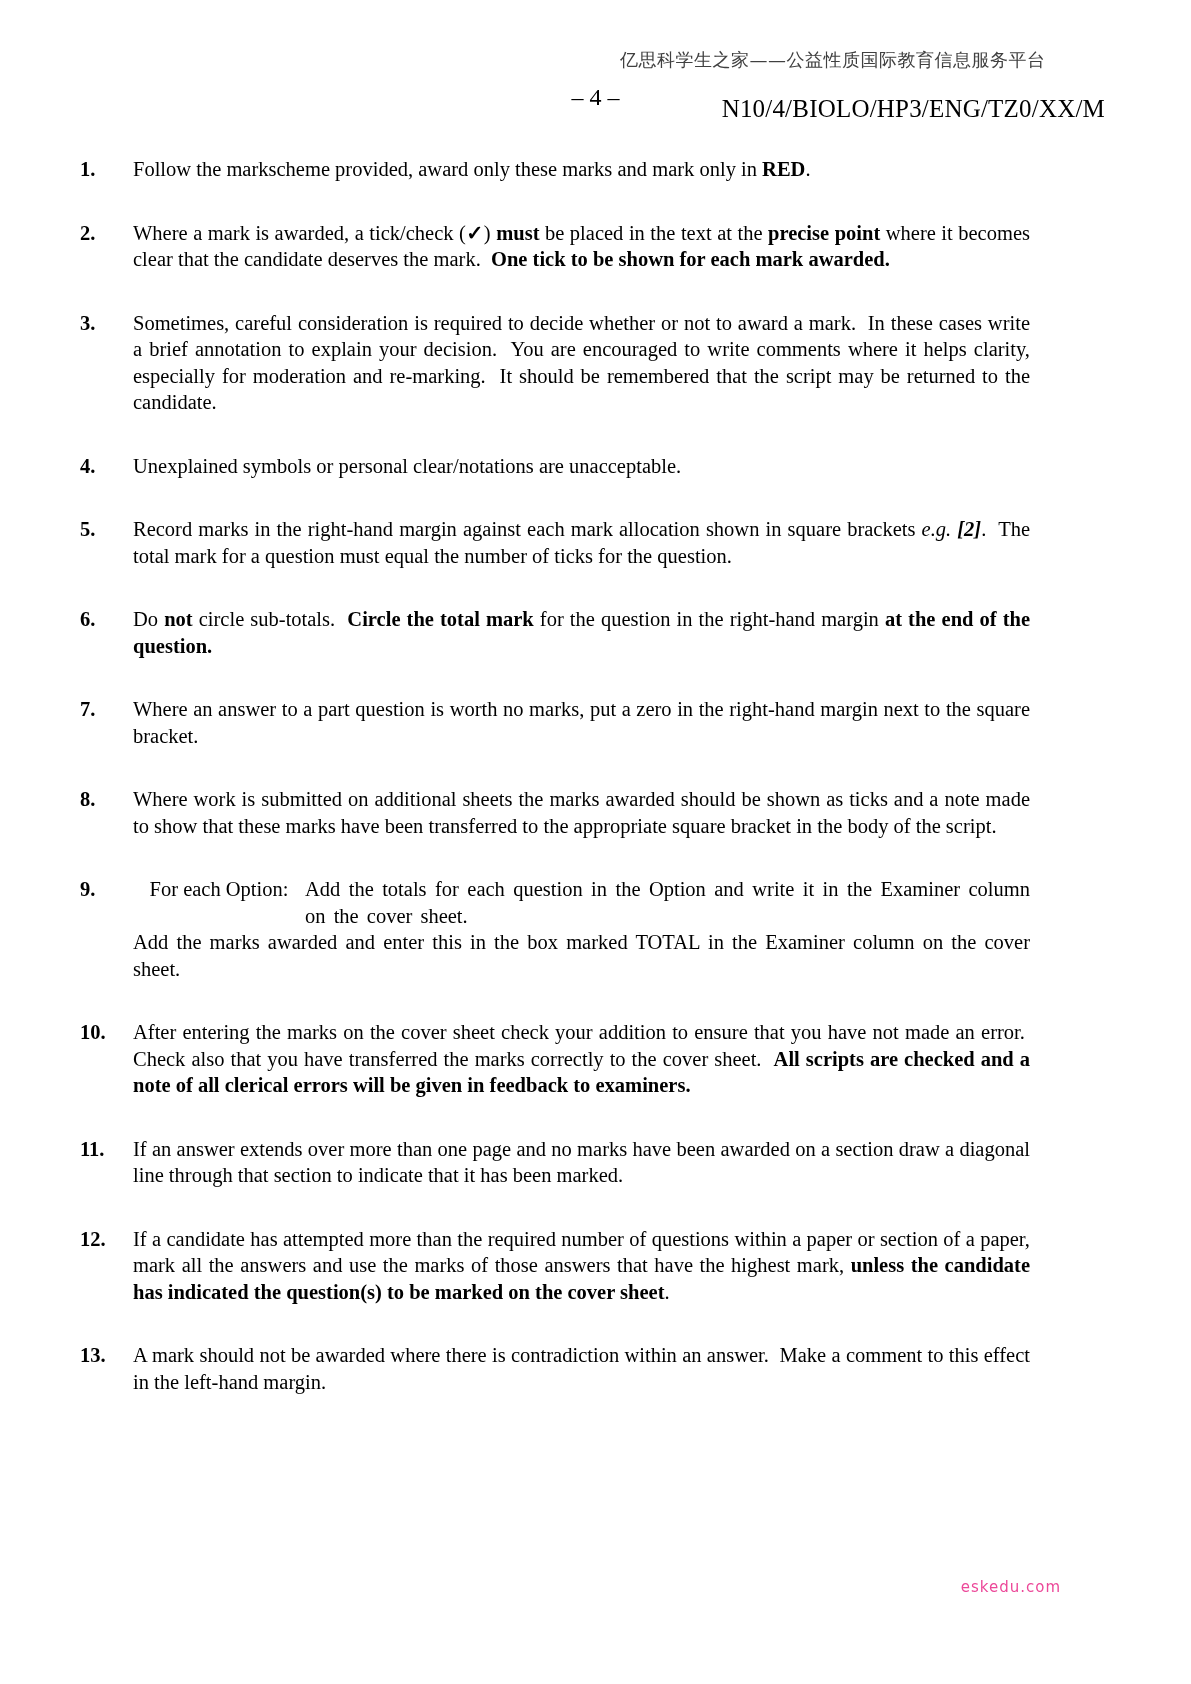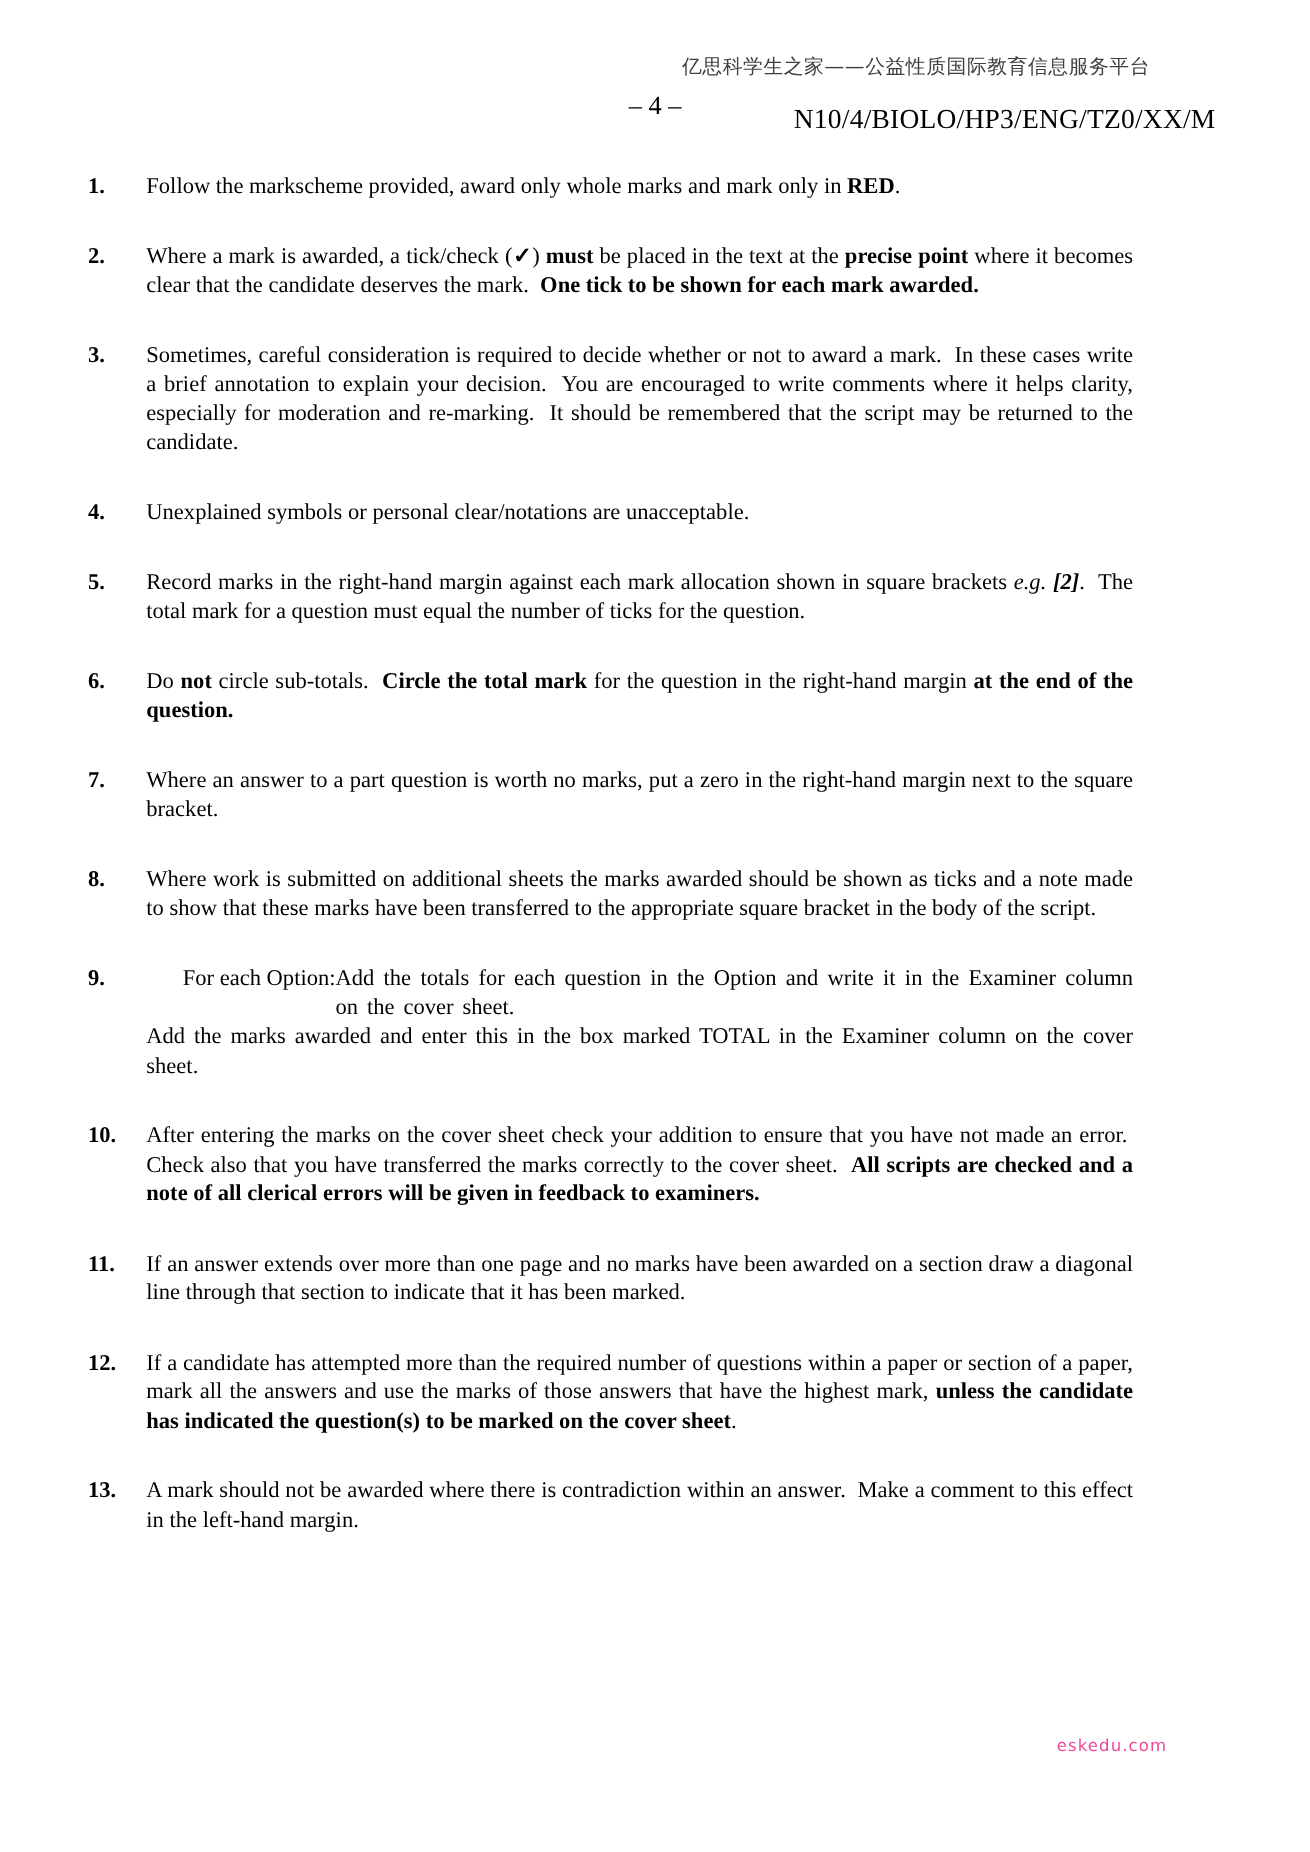--- a/index.html
+++ b/index.html
@@ -34,39 +34,39 @@
   }
   .item {
     display: flex;
     margin-bottom: 37px;
     font-size: 20.5px;
     line-height: 26.5px;
   }
   .num { flex: 0 0 53px; font-weight: bold; }
   .body-text { width: 897px; text-align: justify; }
   .opt-row { display: flex; }
-  .opt-label { flex: 0 0 172px; text-align: right; }
+  .opt-label { flex: 0 0 172px; text-align: center; }
   .opt-text { flex: 1; text-align: justify; word-spacing: 3px; }
   .footer-watermark {
     position: absolute; top: 1578px; right: 130px;
     font-family: "DejaVu Sans", sans-serif;
     font-size: 15px; color: #ec4899; letter-spacing: 1px;
   }
 </style>
 </head>
 <body>
 
 <div>
   <div class="cn-watermark">亿思科学生之家——公益性质国际教育信息服务平台</div>
   <div class="page-num">– 4 –</div>
   <div class="paper-code">N10/4/BIOLO/HP3/ENG/TZ0/XX/M</div>
   <div class="instructions" id="instructions">
       <div class="item">
         <div class="num">1.</div>
-        <div class="body-text"><span>Follow the markscheme provided, award only whole marks and mark only in </span><span style="font-weight: bold;">RED</span><span>.</span></div>
+        <div class="body-text"><span>Follow the markscheme provided, award only these marks and mark only in </span><span style="font-weight: bold;">RED</span><span>.</span></div>
       </div>
       <div class="item">
         <div class="num">2.</div>
         <div class="body-text"><span>Where a mark is awarded, a tick/check (</span><span style="font-weight: bold;">✓</span><span>) </span><span style="font-weight: bold;">must</span><span> be placed in the text at the </span><span style="font-weight: bold;">precise point</span><span> where it becomes clear that the candidate deserves the mark.&nbsp; </span><span style="font-weight: bold;">One tick to be shown for each mark awarded.</span></div>
       </div>
       <div class="item">
         <div class="num">3.</div>
         <div class="body-text"><span>Sometimes, careful consideration is required to decide whether or not to award a mark.&nbsp; In these cases write a brief annotation to explain your decision.&nbsp; You are encouraged to write comments where it helps clarity, especially for moderation and re-marking.&nbsp; It should be remembered that the script may be returned to the candidate.</span></div>
       </div>
       <div class="item">

